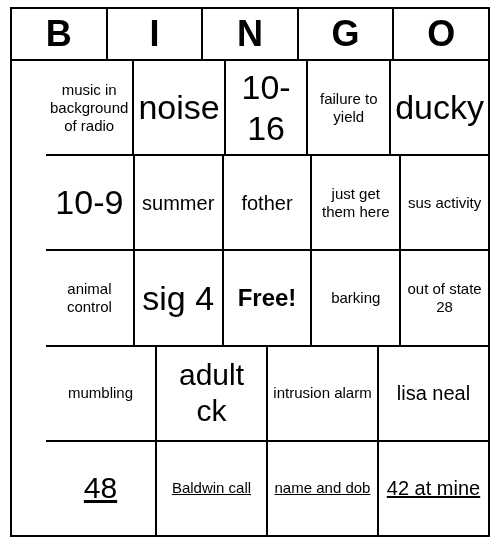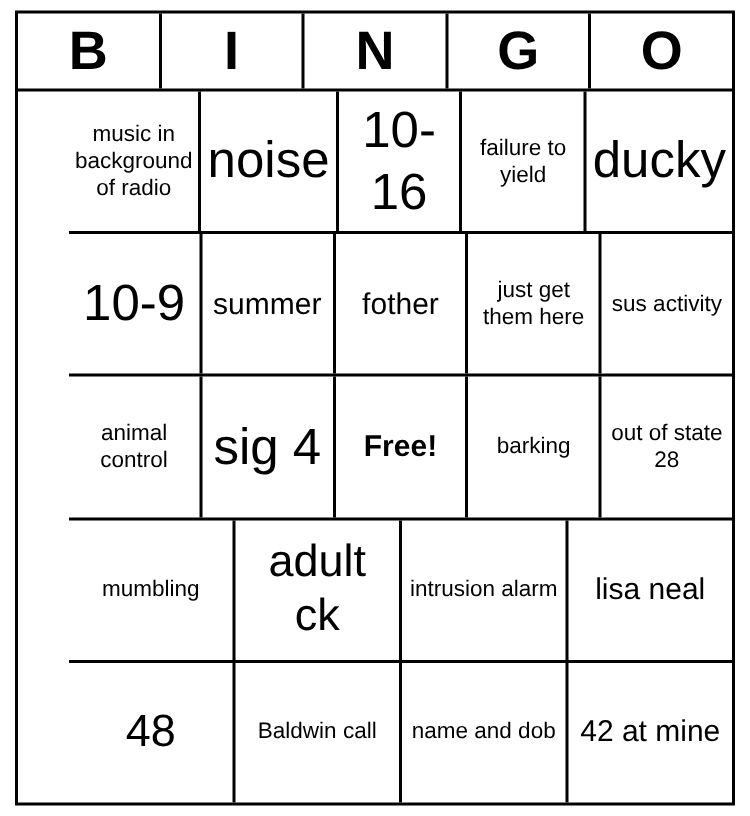--- a/index.html
+++ b/index.html
@@ -54,20 +54,21 @@
     }
 
     .bingo-row {
       display: flex;
       flex: 1;
       border-bottom: 2px solid #000;
     }
 
     .bingo-row:last-child {
       border-bottom: none;
+      text-decoration: underline;
     }
 
     .bingo-cell {
       flex: 1;
       display: flex;
       justify-content: center;
       align-items: center;
       text-align: center;
       border-right: 2px solid #000;
       font-size: 15px;
@@ -84,21 +85,21 @@
       font-size: 34px;
       font-weight: normal;
     }
 
     .bingo-cell.medium-text {
       font-size: 20px;
       text-align: center;
     }
 
     .bingo-cell.free-cell {
-      font-size: 20px;
+      font-size: 24px;
       font-weight: bold;
     }
 
     .bingo-cell.xlarge-text {
       font-size: 30px;
       font-weight: normal;
     }
   </style>
 </head>
 <body>

